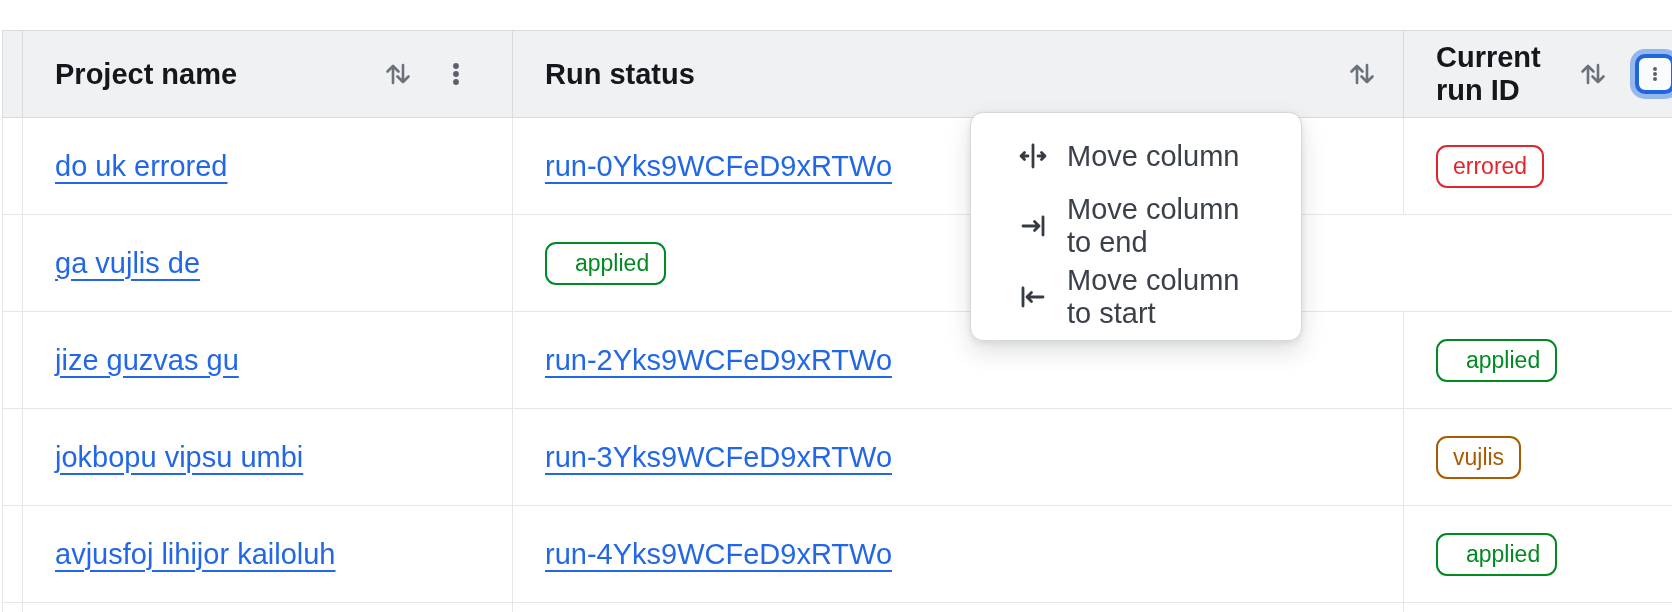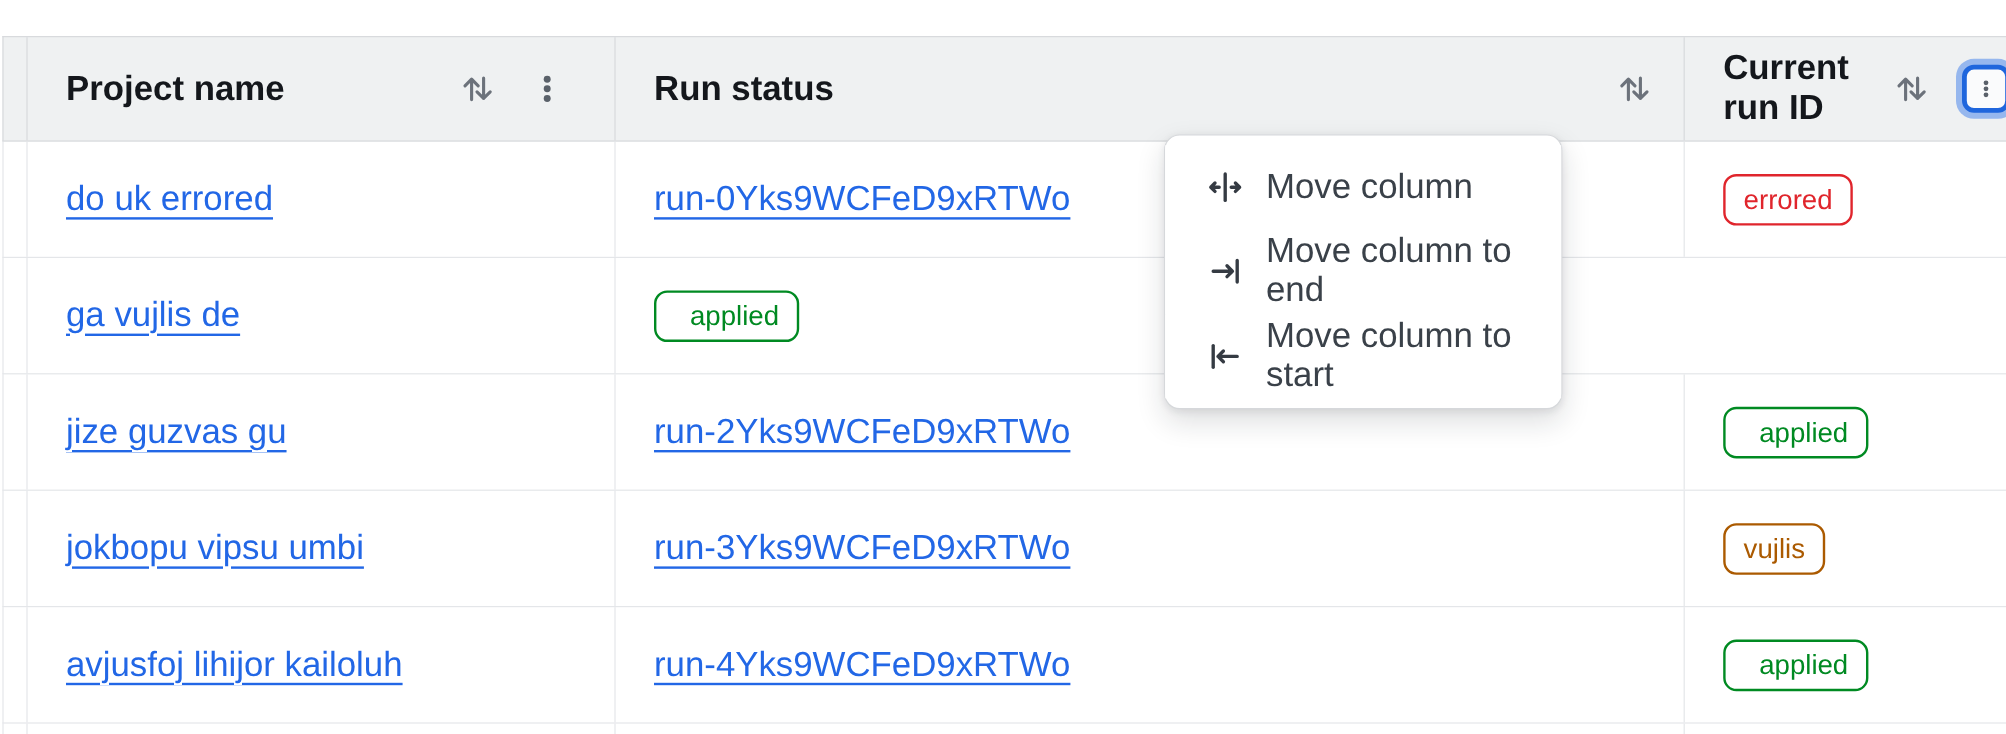--- a/index.html
+++ b/index.html
@@ -57,21 +57,21 @@
     width:40px;height:40px;border-radius:10px;
     border:4px solid var(--focus-ring);
     box-shadow:0 0 0 5px rgba(76,134,235,.55);
     background:#fafbfc;
     display:flex;align-items:center;justify-content:center;cursor:pointer;
   }
   .menu{
     position:absolute;left:970px;top:112px;width:332px;height:229px;box-sizing:border-box;
     background:#fff;border:1px solid #d6d8db;border-radius:13px;
     box-shadow:0 10px 24px rgba(20,25,35,.14),0 2px 6px rgba(20,25,35,.08);
-    padding:8px 0;display:flex;flex-direction:column;z-index:5;
+    padding:8px 12px;display:flex;flex-direction:column;z-index:5;
   }
   .menu-item{
     flex:1;display:flex;align-items:center;gap:16px;padding:0 24px 0 32px;
     font-size:29px;color:var(--menu-text);cursor:pointer;background:#fff;border:none;text-align:left;
   }
   .menu-item svg{flex:0 0 auto;}
   svg{display:block;}
 </style>
 </head>
 <body>

